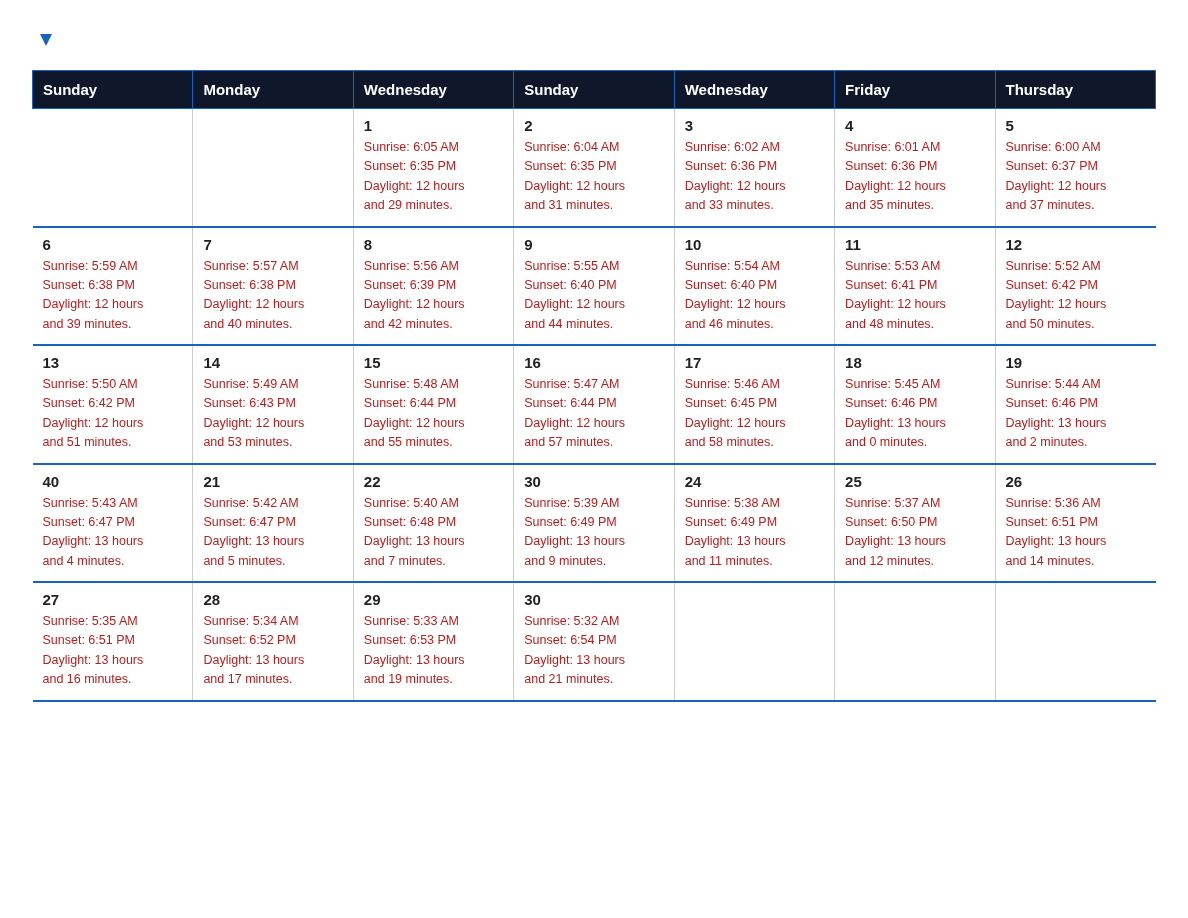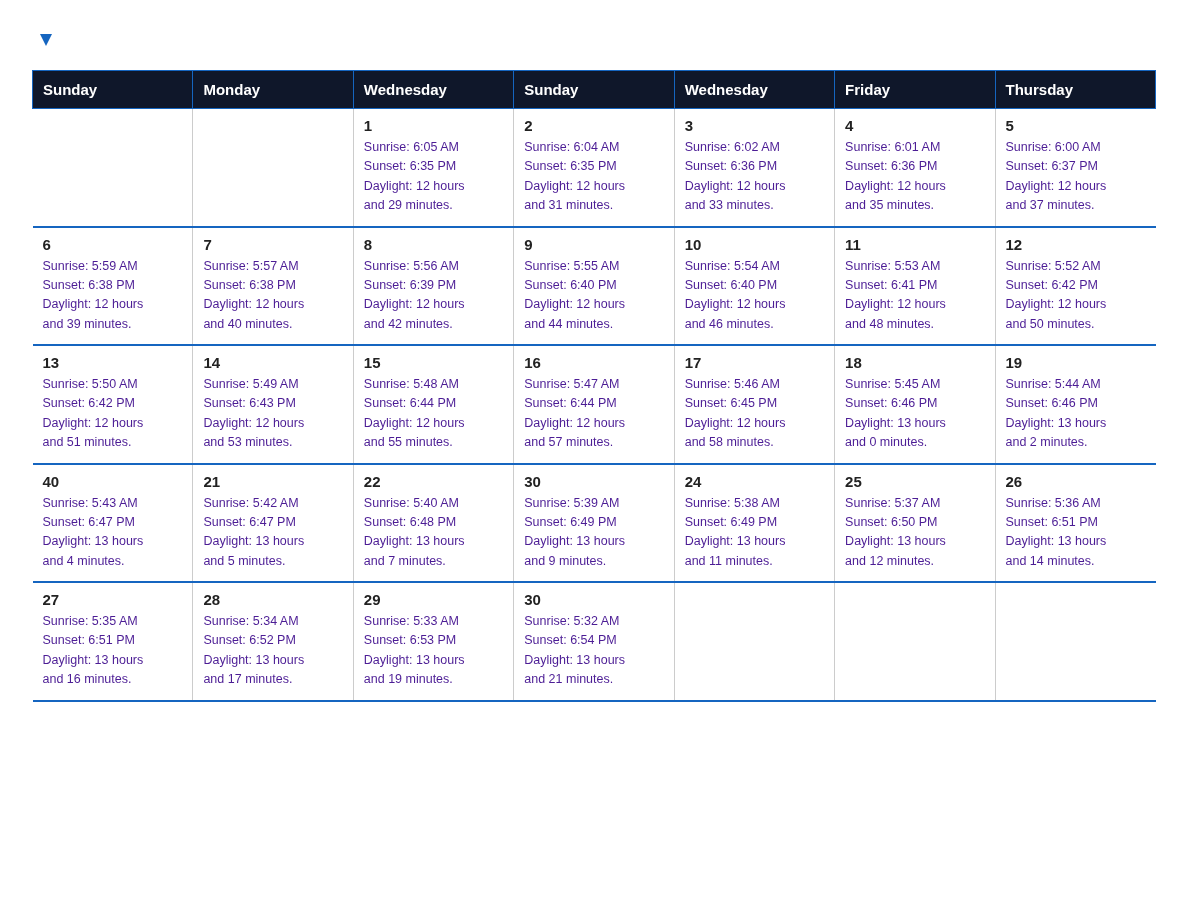--- a/index.html
+++ b/index.html
@@ -64,21 +64,21 @@
       border-right: none;
     }
     .day-num {
       font-size: 15px;
       font-weight: 700;
       color: #222;
       margin-bottom: 4px;
     }
     .day-info {
       font-size: 12.5px;
-      color: #4c1d95;
+      color: #b91c1c;
       line-height: 1.55;
     }
     .empty {
       background: #fff;
     }
 
     
     .logo-wrapper {
       display: flex;
       flex-direction: column;

